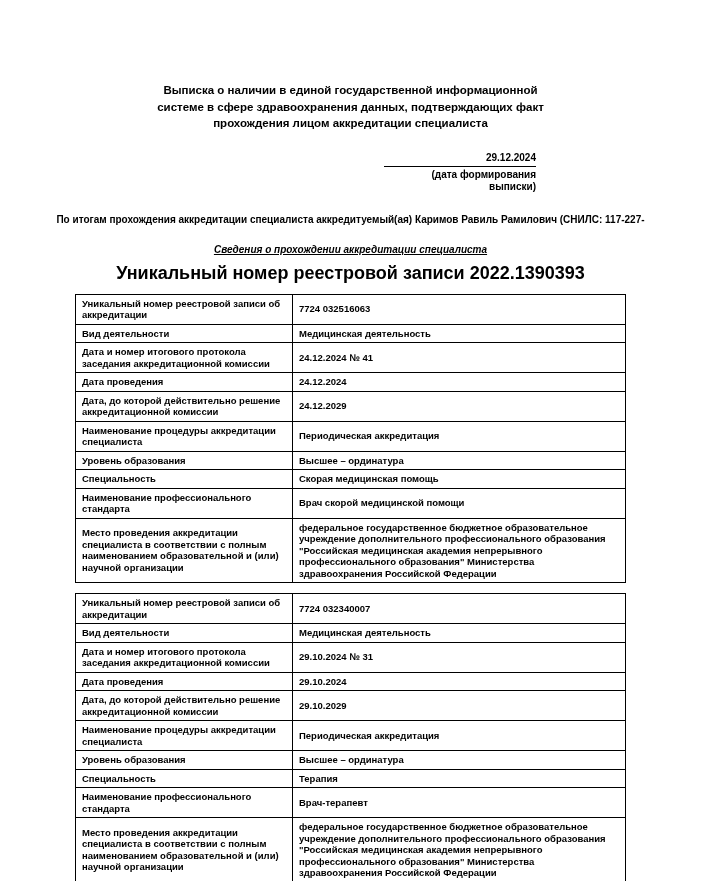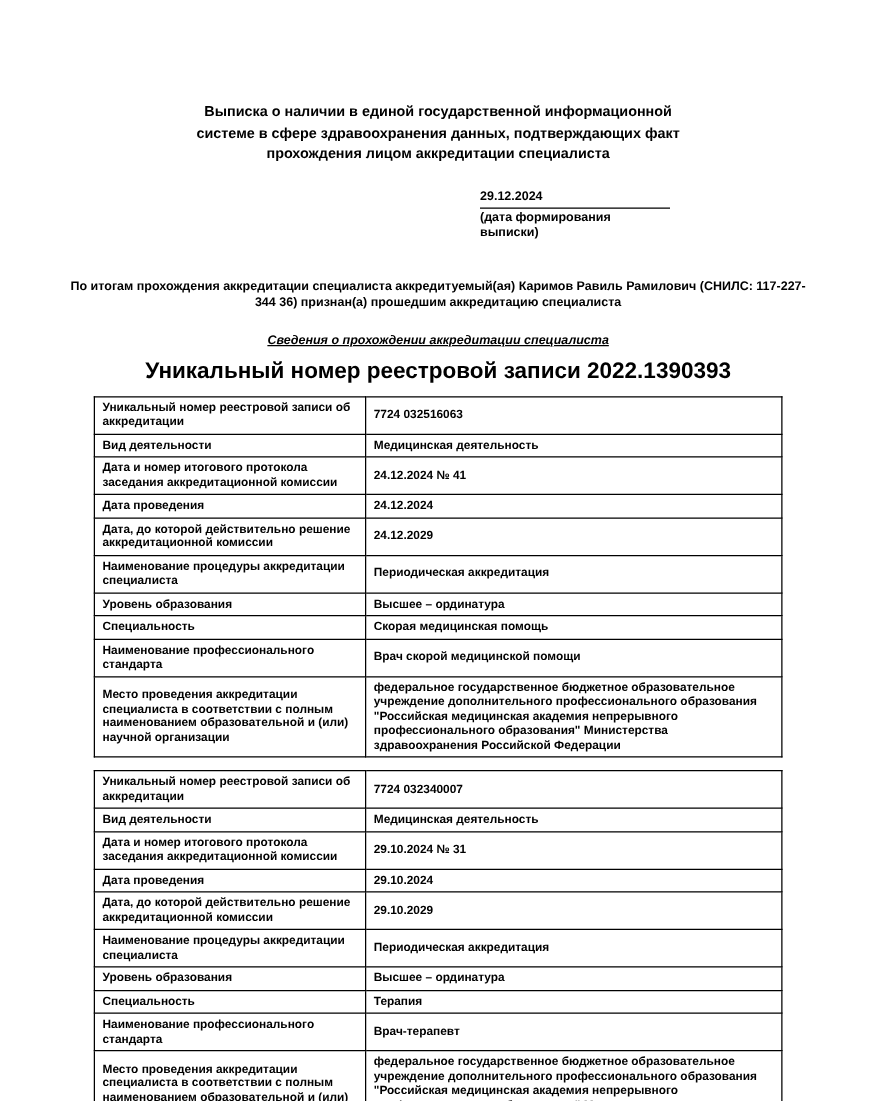--- a/index.html
+++ b/index.html
@@ -23,33 +23,33 @@
   .title {
     text-align: center;
     font-size: 11.5px;
     line-height: 16.5px;
     width: 480px;
     margin: 12px auto;
   }
   .date-block {
     width: 152px;
     margin: 20px 0 0 384px;
-    text-align: left;
+    text-align: right;
     font-size: 10px;
     line-height: 12px;
   }
   .date-value {
     border-bottom: 1.5px solid #000;
     padding-bottom: 2px;
   }
   .date-caption {
     padding-top: 2px;
   }
   .intro {
-    margin-top: 30px;
+    margin-top: 20px;
     text-align: center;
     font-size: 10px;
     line-height: 13px;
   }
   .section-heading {
     margin-top: 18px;
     text-align: center;
     font-size: 10px;
     text-decoration: underline;
     font-style: italic;
@@ -91,21 +91,20 @@
     <div>прохождения лицом аккредитации специалиста</div>
   </div>
 
   <div class="date-block">
     <div class="date-value">29.12.2024</div>
     <div class="date-caption">(дата формирования выписки)</div>
   </div>
 
   <div class="intro">
     <div>По итогам прохождения аккредитации специалиста аккредитуемый(ая) Каримов Равиль Рамилович (СНИЛС: 117-227-</div>
-    <div>344 36) признан(а) прошедшим аккредитацию специалиста</div>
   </div>
 
   <div class="section-heading">Сведения о прохождении аккредитации специалиста</div>
 
   <div class="registry-heading">Уникальный номер реестровой записи 2022.1390393</div>
 
   <table class="acc-table">
     <tbody>
         <tr>
           <td class="label-cell">Уникальный номер реестровой записи об аккредитации</td>

